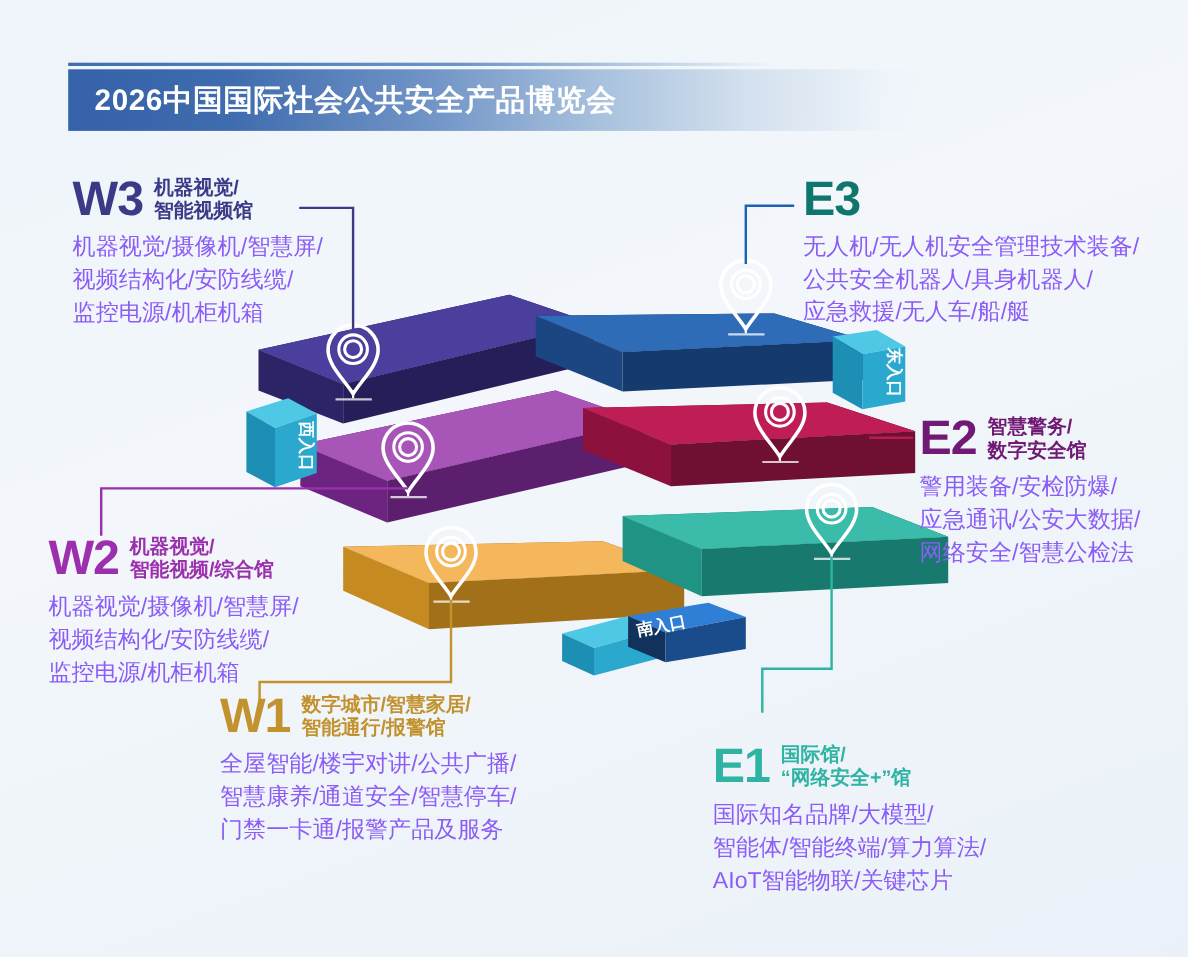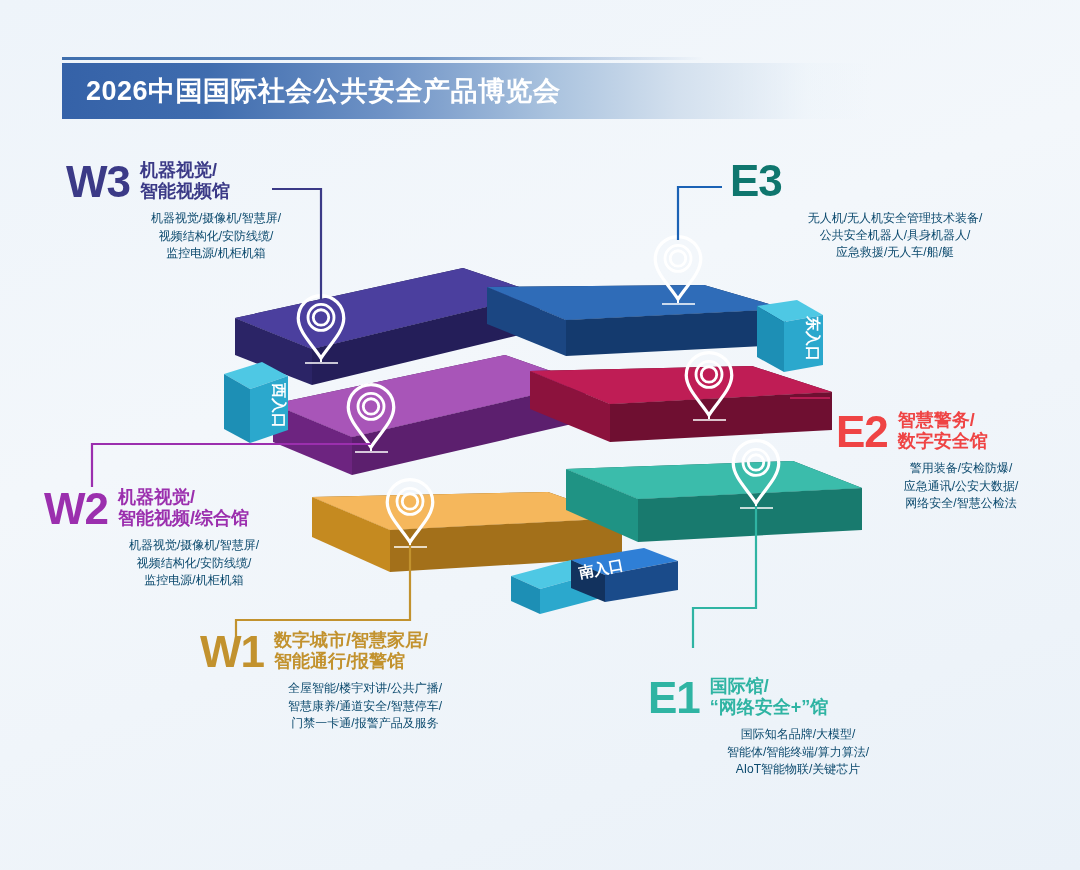--- a/index.html
+++ b/index.html
@@ -45,43 +45,42 @@
   #stage {
     position: absolute;
     left: 0; top: 0;
     width: 1080px; height: 870px;
     pointer-events: none;
   }
   #stage svg { display: block; }
 
   
   .label-block { position: absolute; }
-  .lbl-head { display: flex; align-items: flex-end; gap: 10px; }
+  .lbl-head { display: flex; align-items: center; gap: 10px; }
   .hall-code {
     font-size: 44px; font-weight: bold; line-height: 0.95;
     letter-spacing: -1px;
   }
   .hall-name {
     font-size: 18px; font-weight: bold; line-height: 1.18;
     white-space: pre-line;
   }
   .hall-desc {
     margin-top: 8px;
-    font-size: 12px; line-height: 1.42;
-    color: #0c4a6e;
+    font-size: 21px; line-height: 1.42;
+    color: #8b5cf6;
     white-space: pre-line;
-    text-align: center;
   }
 
   
   .c-w3 .hall-code, .c-w3 .hall-name { color: #3b3a87; }
   .c-w2 .hall-code, .c-w2 .hall-name { color: #9b2fae; }
   .c-w1 .hall-code, .c-w1 .hall-name { color: #c2922e; }
   .c-e3 .hall-code, .c-e3 .hall-name { color: #0f766e; }
-  .c-e2 .hall-code, .c-e2 .hall-name { color: #ef4444; margin-top: 32px; }
+  .c-e2 .hall-code, .c-e2 .hall-name { color: #701a75; }
   .c-e1 .hall-code, .c-e1 .hall-name { color: #2fb4a3; }
 
   
   #lbl-w3 { left: 66px;  top: 160px; width: 300px; }
   #lbl-w2 { left: 44px;  top: 487px; width: 300px; }
   #lbl-w1 { left: 188px; top: 630px; width: 330px; margin-left: 12px; }
   #lbl-e3 { left: 730px; top: 160px; width: 330px; }
   #lbl-e2 { left: 836px; top: 378px; width: 250px; }
   #lbl-e1 { left: 648px; top: 633px; width: 300px; margin-top: 43px; }
 </style>

